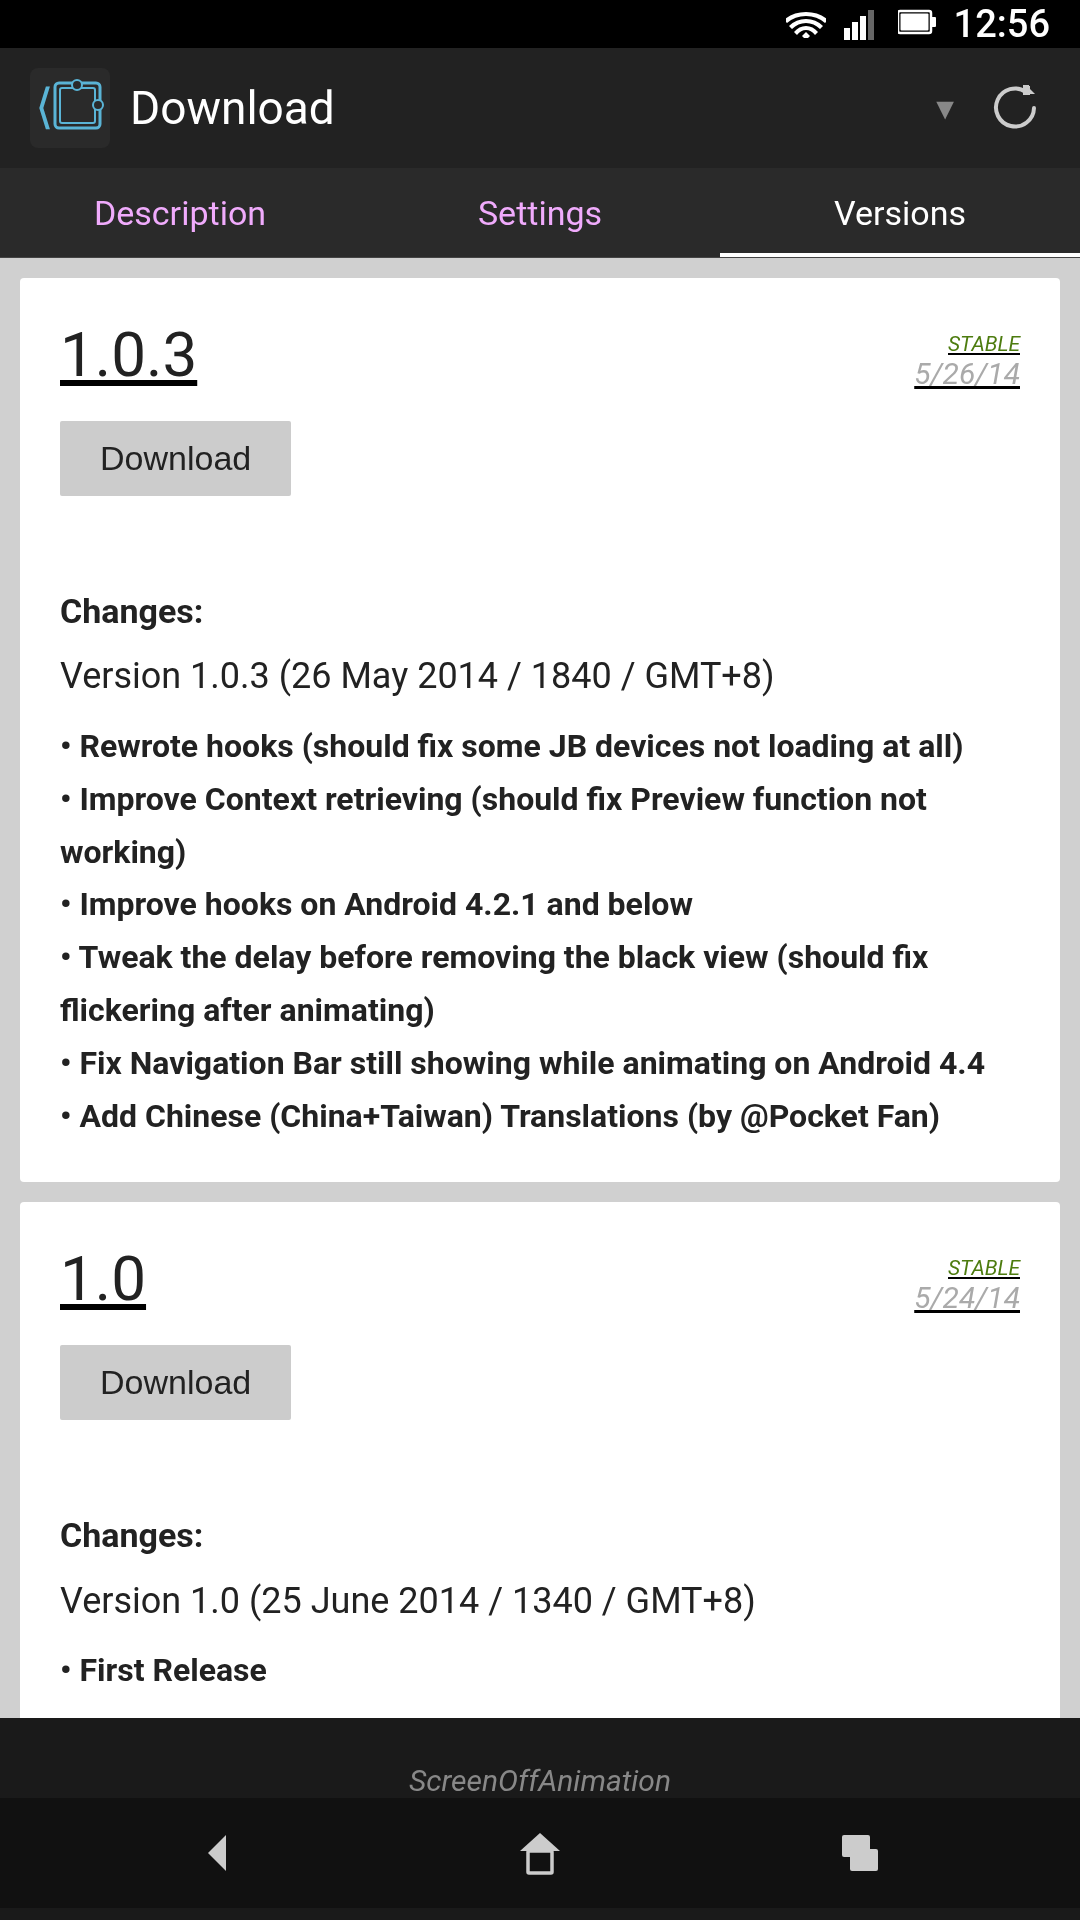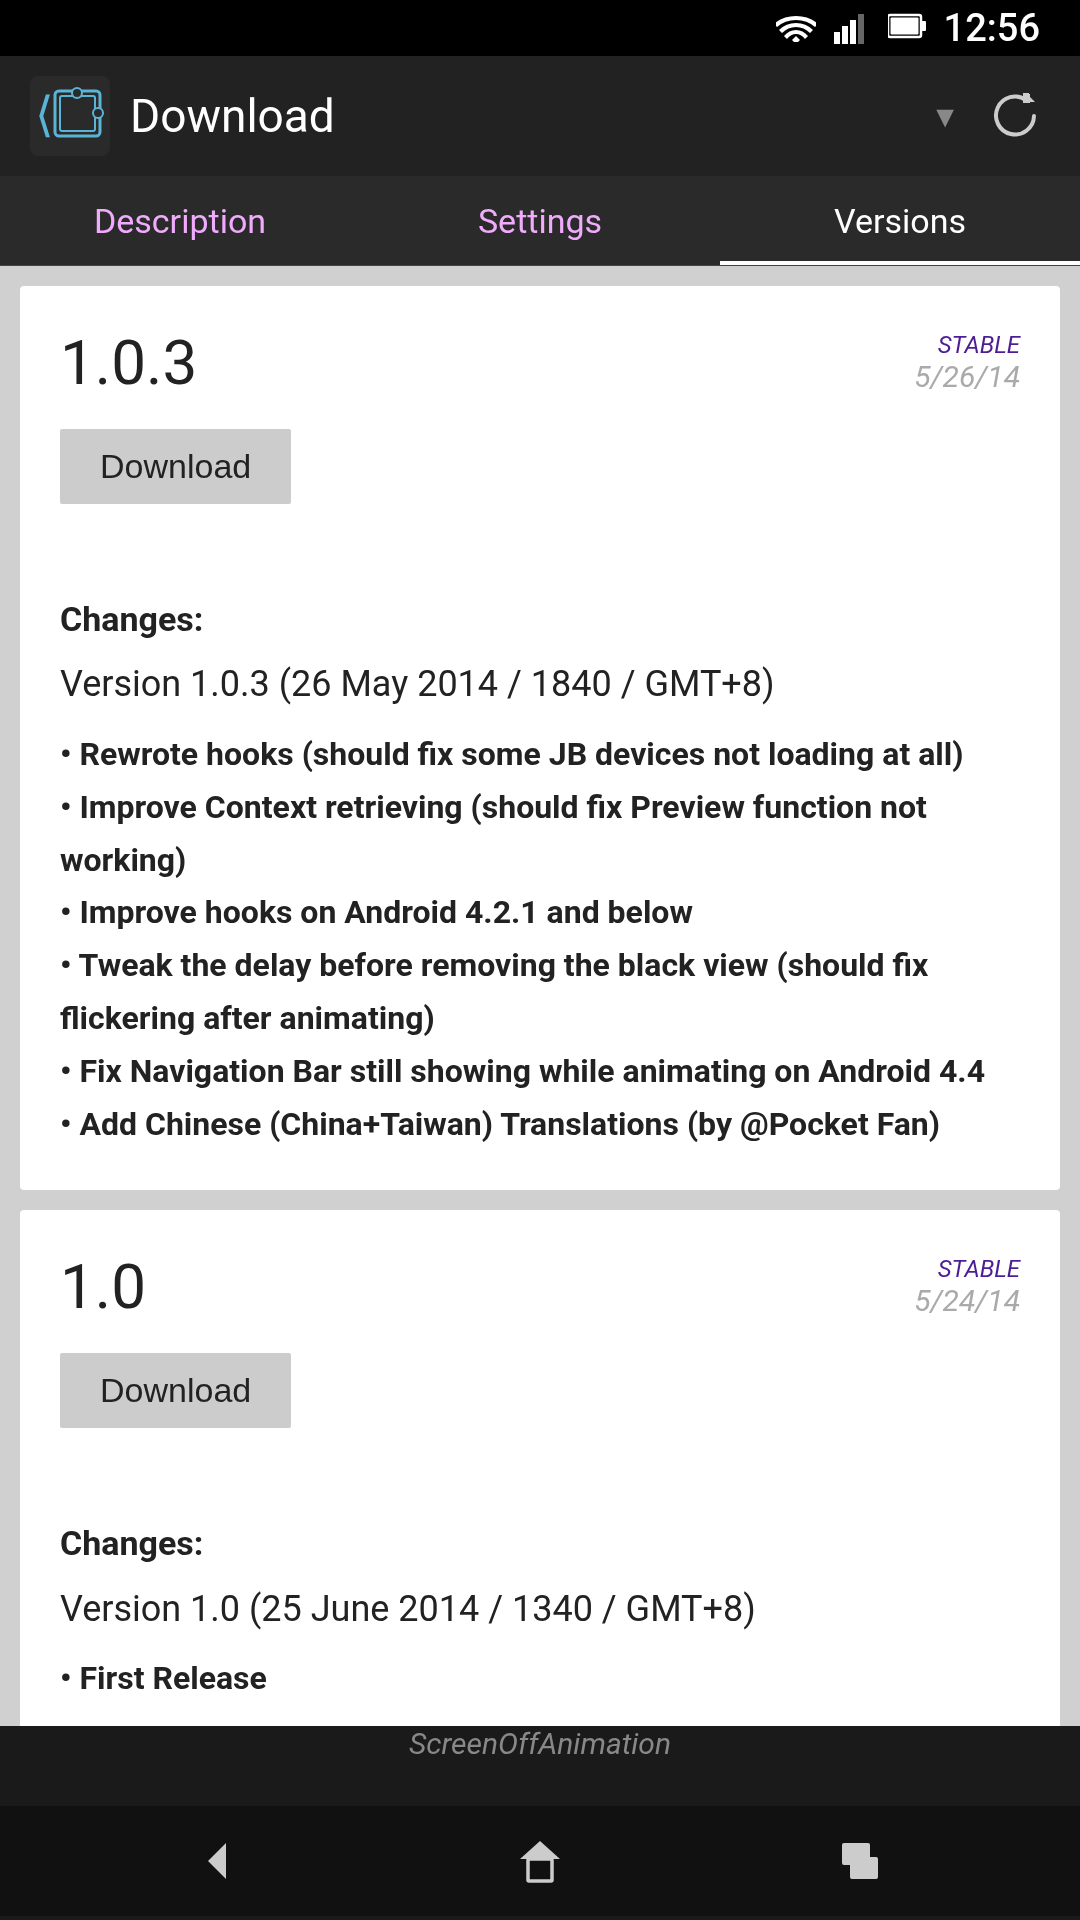--- a/index.html
+++ b/index.html
@@ -10,26 +10,26 @@
       height: 1920px;
       background: #1a1a1a;
       font-family: 'Roboto', Arial, sans-serif;
       overflow: hidden;
       position: relative;
     }
 
     
     .status-bar {
       width: 100%;
-      height: 56px;
+      height: 48px;
       background: #000;
       display: flex;
       align-items: center;
       justify-content: flex-end;
-      padding: 0 40px;
+      padding: 0 30px;
       gap: 20px;
     }
 
     .status-icons {
       display: flex;
       align-items: center;
       gap: 18px;
     }
 
     .status-time {
@@ -140,38 +140,39 @@
     .version-card {
       background: #fff;
       border-radius: 4px;
       padding: 40px 40px 40px 40px;
       position: relative;
     }
 
     .version-header {
       display: flex;
       justify-content: space-between;
-      align-items: center;
+      align-items: flex-end;
       margin-bottom: 30px;
+      text-decoration: underline;
     }
 
     .version-number {
       font-size: 62px;
       font-weight: 400;
       color: #222;
     }
 
     .version-badge {
       text-align: right;
     }
 
     .version-stable {
       display: block;
-      font-size: 24px;
-      color: #4c1d95;
+      font-size: 21px;
+      color: #4d7c0f;
       font-style: italic;
       font-weight: 400;
     }
 
     .version-date {
       display: block;
       font-size: 30px;
       color: #aaa;
       font-style: italic;
       font-weight: 400;
@@ -214,21 +215,21 @@
       font-size: 32px;
       line-height: 1.65;
     }
 
     
     .footer-bar {
       width: 100%;
       height: 80px;
       background: #1a1a1a;
       display: flex;
-      align-items: flex-start;
+      align-items: flex-end;
       justify-content: center;
     }
 
     .footer-text {
       color: #888;
       font-size: 30px;
       font-style: italic;
     }
 
     

